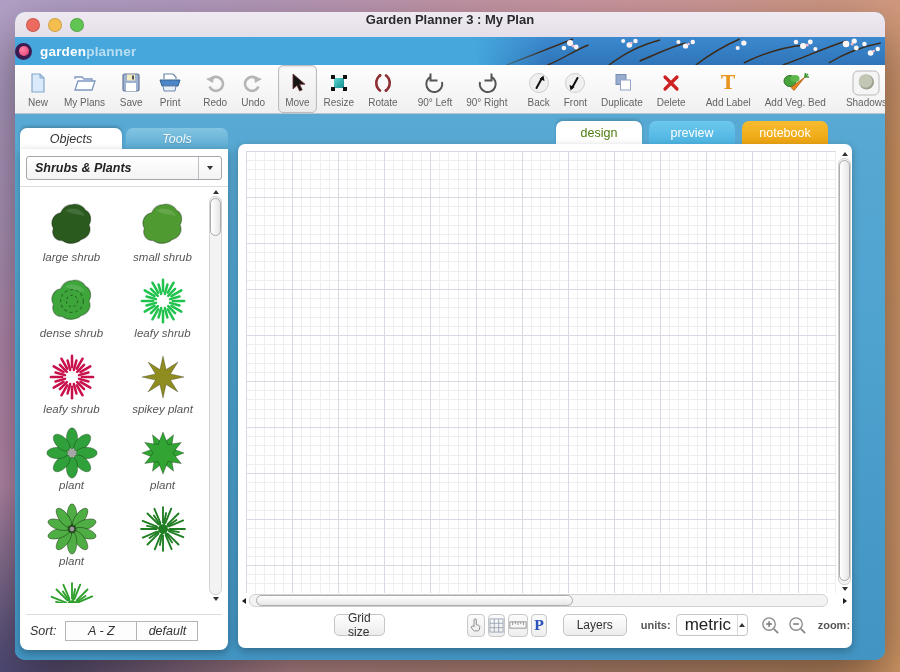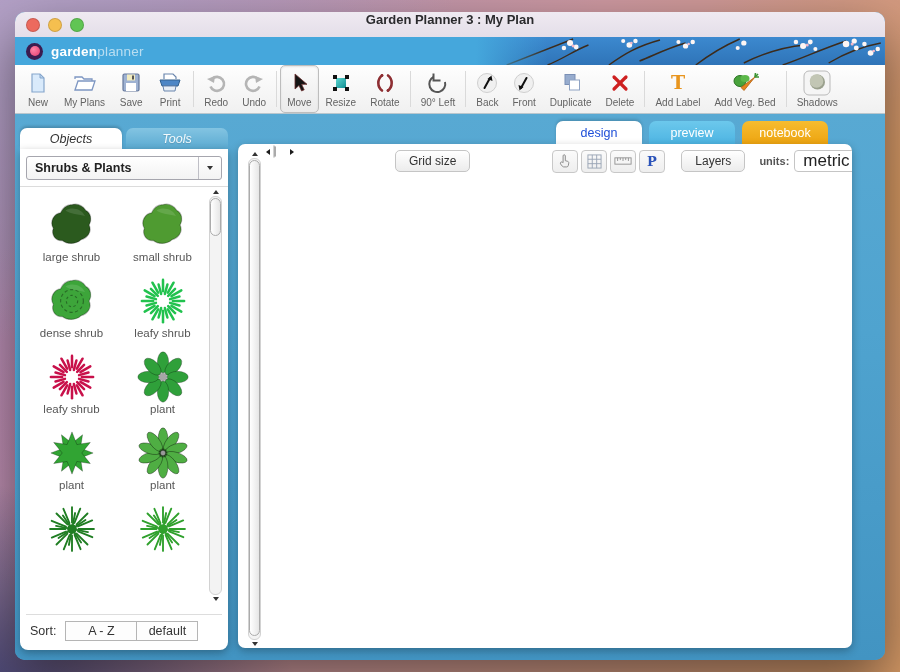--- a/index.html
+++ b/index.html
@@ -12,21 +12,21 @@
       radial-gradient(520px 420px at 22% 62%, #c87fae 0%, rgba(200,127,174,0) 55%),
       linear-gradient(118deg,#a98fbe 0%,#cf9aa2 48%,#d69a66 100%);}
   .window{position:absolute;left:15px;top:12px;width:870px;height:648px;border-radius:10px;
     overflow:hidden;box-shadow:0 22px 55px rgba(0,0,0,.5);display:flex;flex-direction:column;background:#4da5d4;}
   
   .titlebar{height:25px;background:linear-gradient(#efeaf1,#e4dee9);display:flex;position:relative;flex:none;}
   .lights{position:absolute;left:11px;top:0;bottom:0;display:flex;align-items:center;gap:8px;}
   .light{width:12px;height:12px;border-radius:50%;border:0.5px solid rgba(0,0,0,.15);}
   .title{margin:0 auto;font-size:13px;font-weight:bold;color:#2a2a2d;}
   
-  .appheader{height:28px;background:#45a7dc;position:relative;display:flex;align-items:center;padding-left:11px;flex:none;overflow:hidden;}
+  .appheader{height:28px;background:#45a7dc;position:relative;display:flex;align-items:center;flex:none;overflow:hidden;font-weight:bold;}
   .logo-circle{width:17px;height:17px;border-radius:50%;background:#3b1c50;display:flex;align-items:center;justify-content:center;z-index:2;}
   .logo-flower{width:10px;height:10px;border-radius:50%;background:radial-gradient(circle at 35% 35%,#ff84a8,#e23a6e);}
   .logo-text{margin-left:8px;font-size:13.5px;color:#fff;z-index:2;letter-spacing:.2px;}
   .logo-text .lt2{opacity:.62;}
   .headerphoto{position:absolute;right:0;top:0;height:100%;width:47%;}
   
   .toolbar{height:48px;background:linear-gradient(#fefefe,#f0f0f0);border-bottom:1px solid #b9c6cd;display:flex;align-items:stretch;padding:0 4px;flex:none;}
   .tsep{width:1px;background:#dadada;margin:6px 3px;}
   .tbtn{display:flex;flex-direction:column;align-items:center;justify-content:center;padding:2px 6px;gap:1px;border:1px solid transparent;}
   .tbtn .ticon{height:25px;display:flex;align-items:center;justify-content:center;}
@@ -34,21 +34,21 @@
   .tbtn.selected{border:1px solid #bdbdbd;border-radius:5px;background:linear-gradient(#fbfbfb,#ebebeb);box-shadow:inset 0 1px 2px rgba(0,0,0,.10);}
   
   .main{flex:1;position:relative;background:linear-gradient(180deg,#58a9d3 0%,#4fa3cf 40%,#4294c2 100%);}
   
   .panel{position:absolute;left:5px;top:14px;width:208px;bottom:10px;display:flex;flex-direction:column;}
   .paneltabs{display:flex;height:21px;gap:4px;flex:none;}
   .ptab{flex:1;border-radius:7px 7px 0 0;display:flex;align-items:center;justify-content:center;font-size:12.5px;font-style:italic;}
   .ptab.active{background:#fff;color:#333;box-shadow:0 -2px 3px rgba(0,0,0,.18);}
   .ptab.inactive{background:linear-gradient(#83c4e2,#5aaad1);color:#f2fafd;text-shadow:0 1px 1px rgba(0,0,0,.15);}
   .panelbody{flex:1;background:#fff;border-radius:0 0 8px 8px;box-shadow:0 3px 8px rgba(0,0,0,.3);
-    display:flex;flex-direction:column;padding:7px 6px 5px;min-height:0;}
+    display:flex;flex-direction:column;padding:7px 6px 5px;min-height:0;font-style:italic;}
   .dropdown{height:22px;border:1px solid #a6a6ae;border-radius:3px;display:flex;align-items:stretch;background:linear-gradient(#fff,#f3f3f3);flex:none;}
   .dropdown .dtext{flex:1;display:flex;align-items:center;padding-left:8px;font-size:12.5px;font-weight:bold;color:#222;}
   .dropdown .darrow{width:22px;border-left:1px solid #bfbfc6;display:flex;align-items:center;justify-content:center;}
   .hr{height:1px;background:#dcdcdc;margin:6px -6px 0;flex:none;}
   .listwrap{flex:1;position:relative;overflow:hidden;margin-top:1px;min-height:0;}
   .plantgrid{position:absolute;left:0;top:4px;right:14px;display:grid;grid-template-columns:1fr 1fr;grid-auto-rows:76px;}
   .plantcell{display:flex;flex-direction:column;align-items:center;justify-content:flex-end;padding-bottom:3px;}
   .plantcell svg{width:52px;height:52px;flex:none;}
   .plantlabel{font-size:11.5px;color:#565656;height:14px;}
   
@@ -64,24 +64,24 @@
   .sortrow{height:28px;display:flex;align-items:center;gap:9px;padding:2px 4px 0;border-top:1px solid #ddd;margin-top:11px;flex:none;}
   .sortlabel{font-size:12.5px;color:#333;}
   .sortbtns{display:flex;}
   .sortbtn{border:1px solid #b5b5b5;background:#fdfdfd;font-size:12.5px;color:#333;height:20px;display:flex;align-items:center;justify-content:center;box-sizing:border-box;}
   .sortbtn.az{width:72px;}
   .sortbtn.def{width:62px;margin-left:-1px;}
   
   .canvaswrap{position:absolute;left:223px;right:33px;top:7px;bottom:12px;display:flex;flex-direction:column;}
   .ctabs{display:flex;justify-content:flex-end;gap:7px;padding-right:24px;height:23px;flex:none;}
   .ctab{width:86px;border-radius:7px 7px 0 0;display:flex;align-items:center;justify-content:center;font-size:12.5px;}
-  .ctab.design{background:#fff;color:#1d4ed8;box-shadow:0 -2px 3px rgba(0,0,0,.15);}
+  .ctab.design{background:#fff;color:#4d7c0f;box-shadow:0 -2px 3px rgba(0,0,0,.15);}
   .ctab.preview{background:linear-gradient(#6cc8ec,#4db4e2);color:#fff;}
   .ctab.notebook{background:linear-gradient(#f6bc2f,#eda410);color:#fff;}
-  .canvasbox{flex:1;background:#fff;border-radius:7px;box-shadow:0 3px 9px rgba(0,0,0,.28);display:flex;overflow:hidden;min-height:0;}
+  .canvasbox{flex:1;background:#fff;border-radius:7px;box-shadow:0 3px 9px rgba(0,0,0,.28);display:flex;flex-direction:column;overflow:hidden;min-height:0;}
   .canvasmain{flex:1;display:flex;min-height:0;}
   .gridarea{flex:1;margin:7px 1px 0 8px;
     background:
       repeating-linear-gradient(to right, #d9d9e3 0 1px, transparent 1px 46px),
       repeating-linear-gradient(to bottom, #d9d9e3 0 1px, transparent 1px 46px),
       repeating-linear-gradient(to right, #ededf2 0 1px, transparent 1px 9.2px),
       repeating-linear-gradient(to bottom, #ededf2 0 1px, transparent 1px 9.2px),
       #fff;}
   .vscroll{width:15px;display:flex;flex-direction:column;align-items:center;padding:8px 0 2px;flex:none;}
   .vtrack{flex:1;width:11px;background:#f3f3f3;border:1px solid #d2d2d2;border-radius:6px;position:relative;margin:2px 0;}
@@ -390,20 +390,29 @@
       <div class="tsep"></div>
       <div class="tbtn">
         <span class="ticon">
           <svg width="26" height="24" viewBox="0 0 26 24">
               <path d="M8.5 6 A8 8 0 1 0 20 11" stroke="#555" stroke-width="2" fill="none"></path>
               <path d="M8.5 2.5v7h7" stroke="#555" stroke-width="2" fill="none"></path>
             </svg>
         </span>
           <span class="tlabel">90° Left</span>
       </div>
+      <div class="tbtn">
+        <span class="ticon">
+          <svg width="26" height="24" viewBox="0 0 26 24">
+              <path d="M17.5 6 A8 8 0 1 1 6 11" stroke="#555" stroke-width="2" fill="none"></path>
+              <path d="M17.5 2.5v7h-7" stroke="#555" stroke-width="2" fill="none"></path>
+            </svg>
+        </span>
+          <span class="tlabel">90° Right</span>
+      </div>
       <div class="tsep"></div>
       <div class="tbtn">
         <span class="ticon">
           <svg width="22" height="24" viewBox="0 0 22 24">
               <circle cx="11" cy="12" r="9.5" fill="#f0f0f0" stroke="#cfcfcf"></circle>
               <path d="M8.5 17 L14 7" stroke="#111" stroke-width="2" stroke-linecap="round"></path>
               <polygon points="15.5,4.5 16.5,10 11.5,8" fill="#111"></polygon>
             </svg>
         </span>
           <span class="tlabel">Back</span>
@@ -520,20 +529,26 @@
                 <svg viewBox="0 0 64 64" color="#21c24e">
                     <use href="#s-burst"></use>
                   </svg>
                 <div class="plantlabel">leafy shrub</div>
               </div>
               <div class="plantcell">
                 <svg viewBox="0 0 64 64" color="#c8104a">
                     <use href="#s-burst"></use>
                   </svg>
                 <div class="plantlabel">leafy shrub</div>
+              </div>
+              <div class="plantcell">
+                <svg viewBox="0 0 64 64" color="#8f8c20">
+                    <use href="#s-star8"></use>
+                  </svg>
+                <div class="plantlabel">spikey plant</div>
               </div>
               <div class="plantcell">
                 <svg viewBox="0 0 64 64" color="#2fa03a">
                     <use href="#s-flower8"></use>
                   </svg>
                 <div class="plantlabel">plant</div>
               </div>
               <div class="plantcell">
                 <svg viewBox="0 0 64 64" color="#31a433">
                     <use href="#s-star12"></use>

